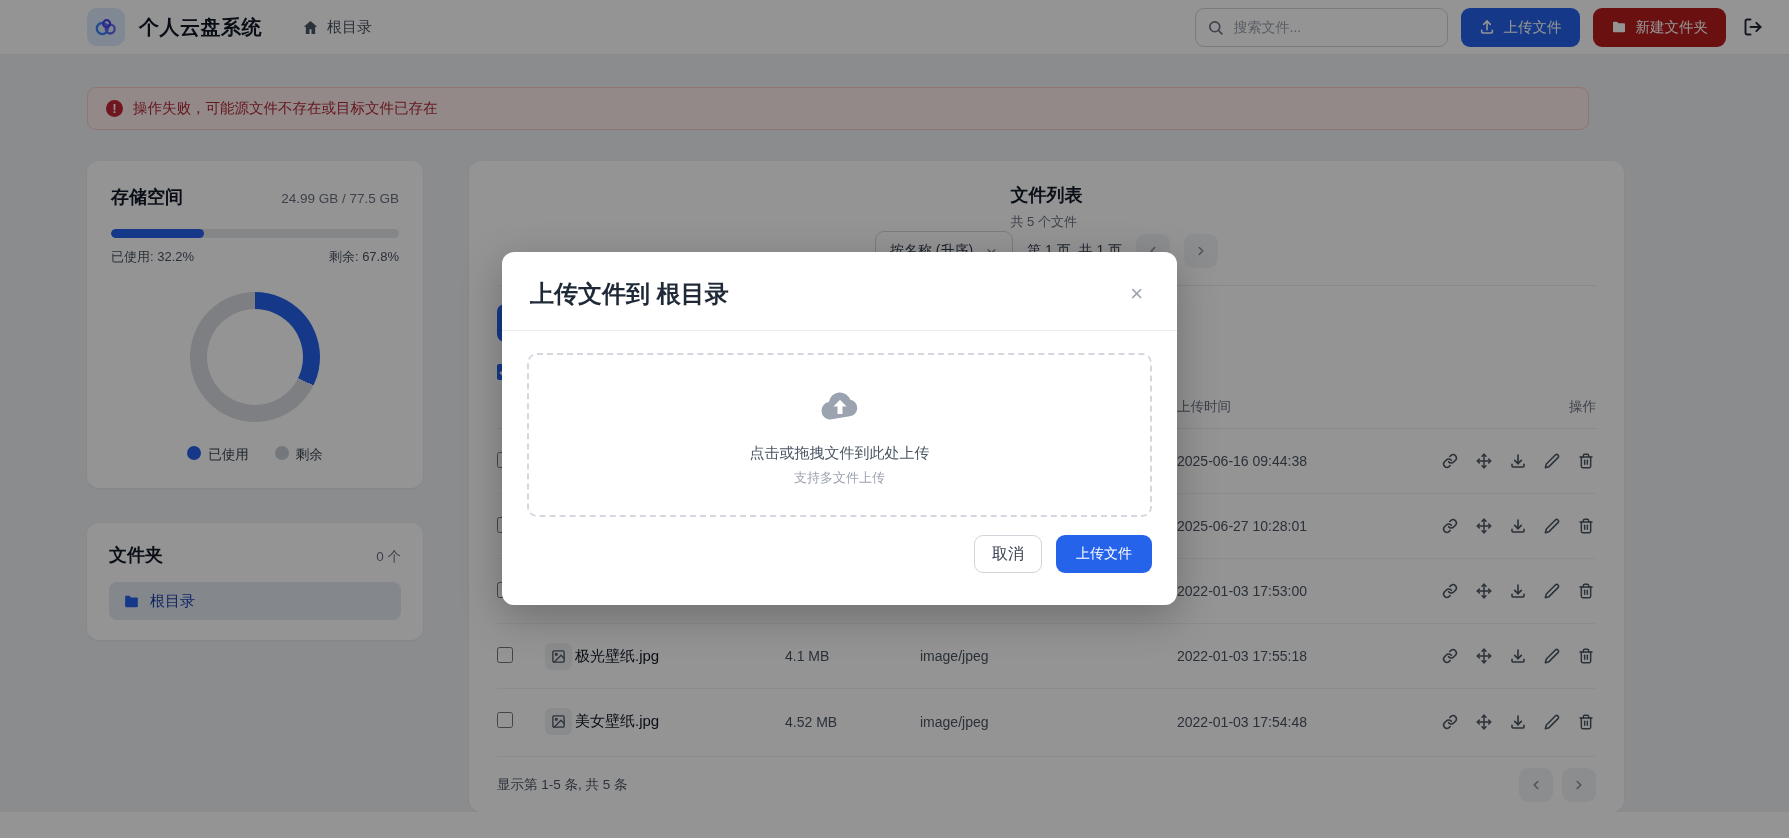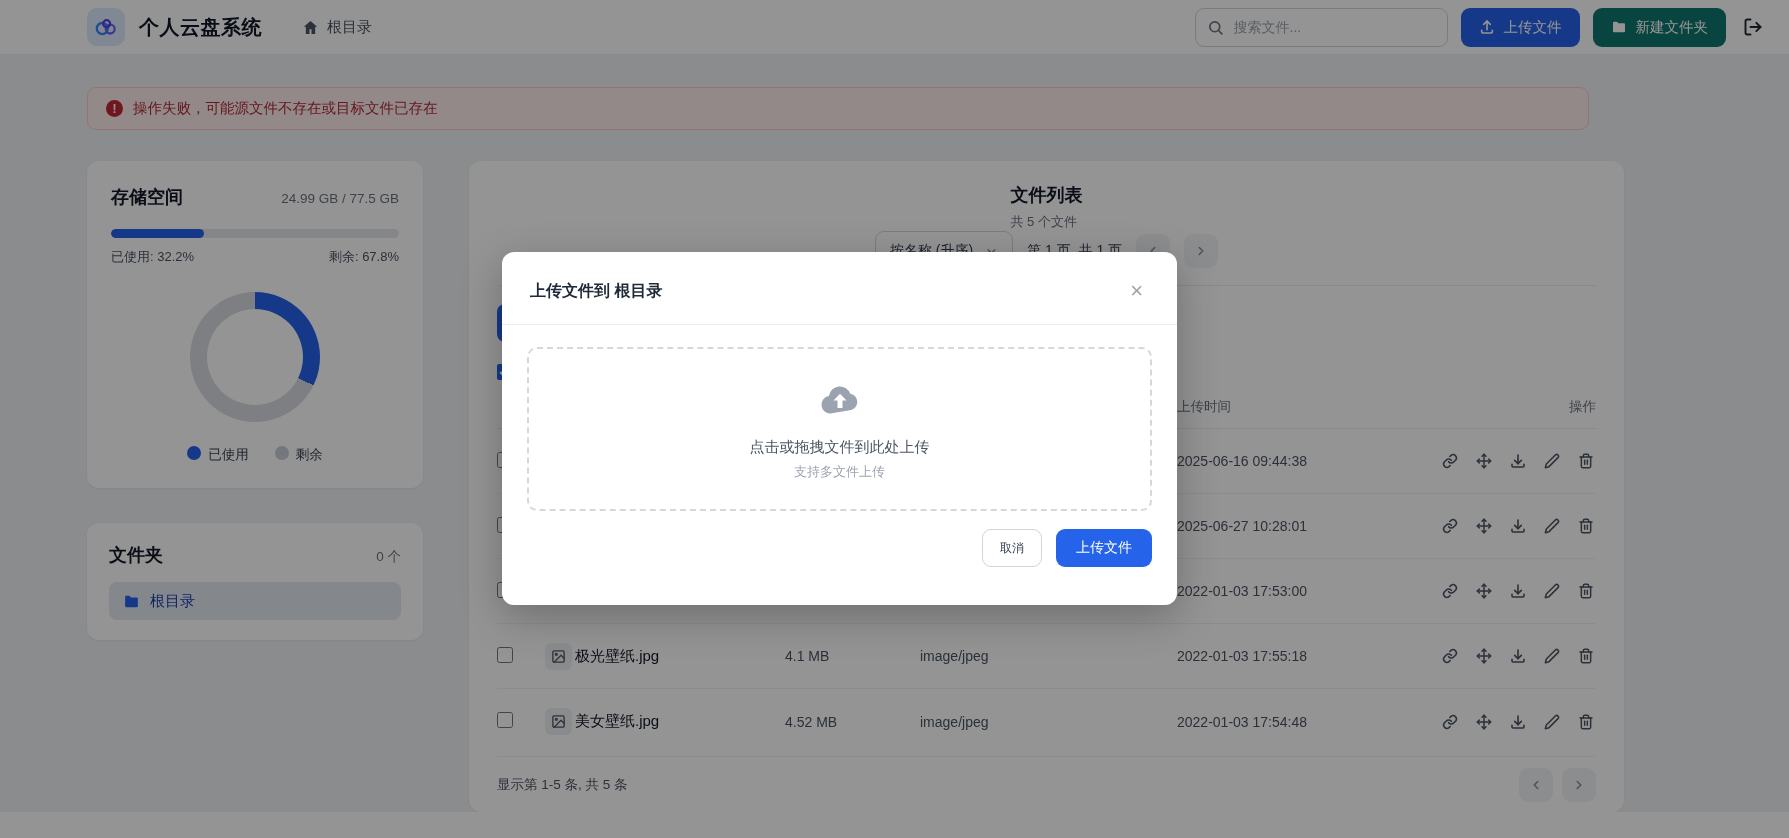--- a/index.html
+++ b/index.html
@@ -28,21 +28,21 @@
     width:253px; height:39px; border:1px solid #d1d5db; border-radius:9px;
     padding:0 20px 0 38px; font-size:14px; color:#374151; outline:none;
     font-family:inherit; background:#fff;
   }
   .search-wrap input::placeholder { color:#9ca3af; }
   .search-icon { position:absolute; left:12px; top:11px; color:#6b7280; }
   .btn { height:39px; border:none; border-radius:9px; font-size:14.5px; color:#fff;
     display:inline-flex; align-items:center; gap:9px; padding:0 18px; cursor:pointer;
     font-family:inherit; font-weight:500; }
   .btn-blue { background:#2563eb; }
-  .btn-teal { background:#0f766e; }
+  .btn-teal { background:#b91c1c; }
   .icon-btn { background:none; border:none; color:#1f2937; cursor:pointer; display:flex; padding:4px; }
 
   
   .alert {
     margin:32px 200px 0 87px; height:43px; border-radius:9px;
     background:#fdecec; border:1px solid #f6caca;
     display:flex; align-items:center; gap:10px; padding:0 18px;
     color:#b02a37; font-size:14.5px;
   }
   .alert-badge {
@@ -119,34 +119,34 @@
   .overlay { position:absolute; inset:0; background:rgba(0,0,0,.42); z-index:50; }
   .modal {
     position:absolute; left:502px; top:252px; width:675px; height:353px;
     background:#fff; border-radius:12px; z-index:100;
     box-shadow:0 12px 40px rgba(0,0,0,.25); display:flex; flex-direction:column;
   }
   .modal-header {
     padding:26px 28px 20px; border-bottom:1px solid #e9ecef;
     display:flex; align-items:center; justify-content:space-between;
   }
-  .modal-title { font-size:16px; font-weight:700; color:#1f2937; }
+  .modal-title { font-size:24px; font-weight:700; color:#1f2937; }
   .modal-close { background:none; border:none; font-size:22px; color:#9ca3af; cursor:pointer; line-height:1; padding:2px 6px; }
   .modal-body { padding:22px 25px 0; }
   .dropzone {
     height:164px; border:2px dashed #d4d8de; border-radius:10px;
     display:flex; flex-direction:column; align-items:center; justify-content:center; gap:4px;
     cursor:pointer;
   }
   .dz-main { font-size:15px; color:#4b5563; margin-top:10px; }
   .dz-hint { font-size:13px; color:#9ca3af; margin-top:2px; }
   .modal-footer { padding:18px 25px; display:flex; justify-content:flex-end; gap:14px; }
   .btn-ghost {
     height:38px; padding:0 17px; border:1px solid #d1d5db; border-radius:9px; background:#fff;
-    font-size:12px; color:#374151; cursor:pointer; font-family:inherit;
+    font-size:16px; color:#374151; cursor:pointer; font-family:inherit;
   }
   .btn-primary {
     height:38px; padding:0 20px; border:none; border-radius:9px; background:#2563eb;
     font-size:14px; color:#fff; cursor:pointer; font-family:inherit;
   }
   svg { display:block; }
 </style>
 </head>
 <body>
 

